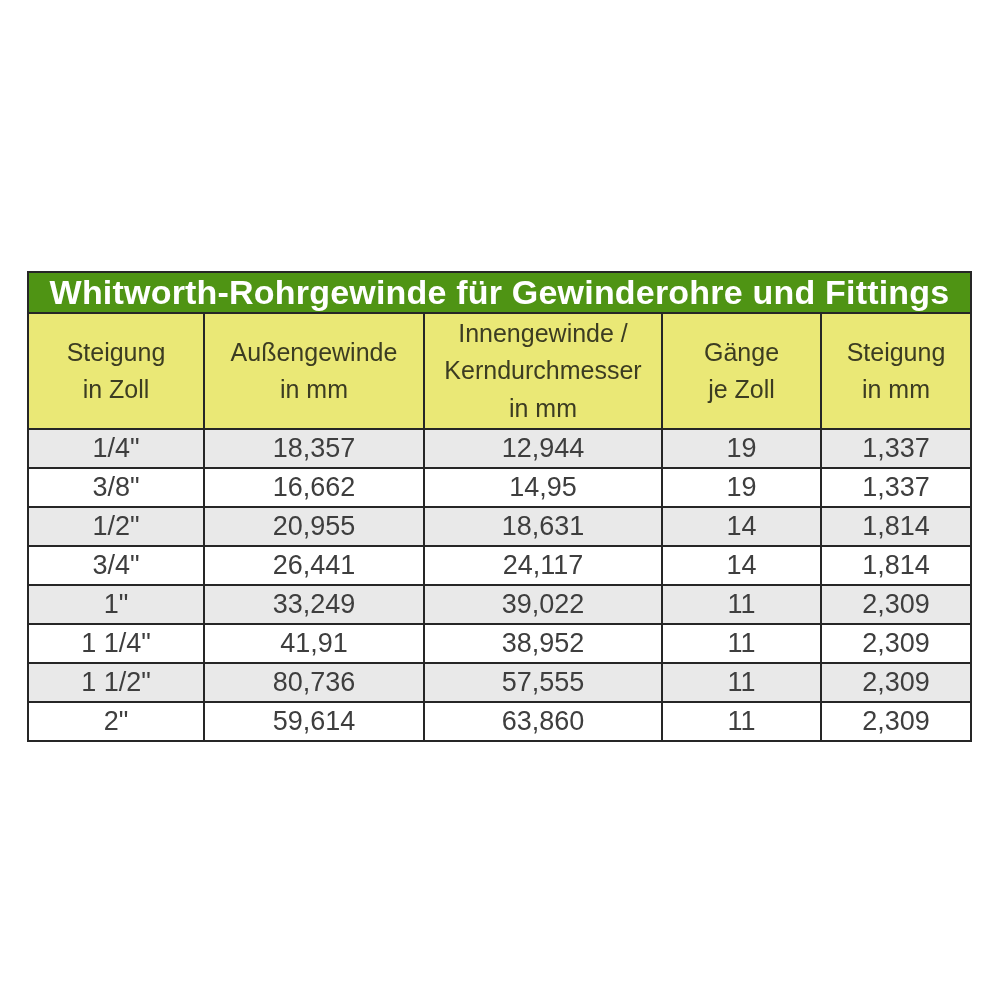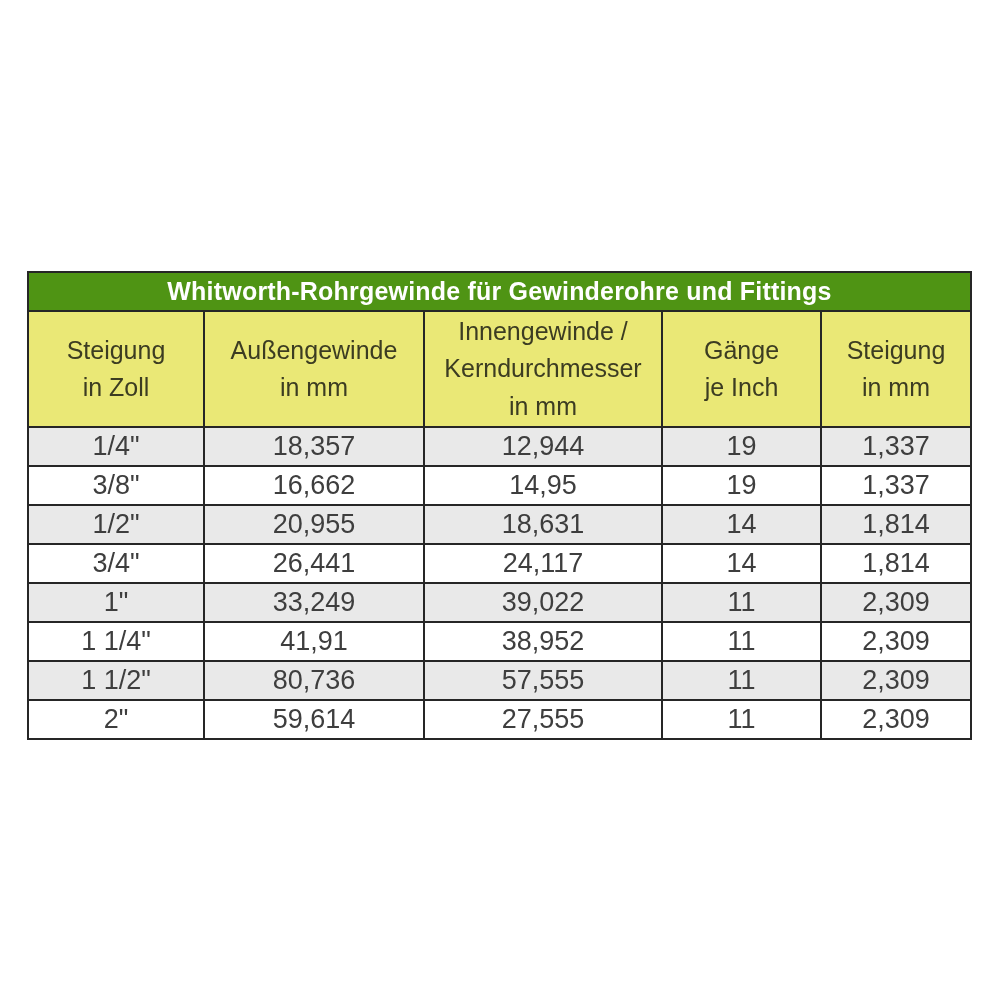--- a/index.html
+++ b/index.html
@@ -26,21 +26,21 @@
       border: 2px solid #262626;
       text-align: center;
       vertical-align: middle;
       padding: 0;
       overflow: hidden;
     }
     .title-cell {
       background: #4f9414;
       color: #ffffff;
       font-weight: bold;
-      font-size: 25px;
+      font-size: 34px;
       height: 37px;
       letter-spacing: 0.2px;
     }
     th.col-header {
       background: #eae876;
       color: #3c3c22;
       font-weight: normal;
       font-size: 25px;
       height: 114px;
       white-space: pre-line;
@@ -75,21 +75,21 @@
       </tr>
       <tr>
         <th class="col-header">Steigung
 in Zoll</th>
         <th class="col-header">Außengewinde
 in mm</th>
         <th class="col-header">Innengewinde /
 Kerndurchmesser
 in mm</th>
         <th class="col-header">Gänge
-je Inch</th>
+je Zoll</th>
         <th class="col-header">Steigung
 in mm</th>
       </tr>
       <tr class="row-alt">
         <td class="data-cell">1/4"</td>
         <td class="data-cell">18,357</td>
         <td class="data-cell">12,944</td>
         <td class="data-cell">19</td>
         <td class="data-cell">1,337</td>
       </tr>
@@ -131,19 +131,19 @@
       <tr class="row-alt">
         <td class="data-cell">1 1/2"</td>
         <td class="data-cell">80,736</td>
         <td class="data-cell">57,555</td>
         <td class="data-cell">11</td>
         <td class="data-cell">2,309</td>
       </tr>
       <tr>
         <td class="data-cell">2"</td>
         <td class="data-cell">59,614</td>
-        <td class="data-cell">27,555</td>
+        <td class="data-cell">63,860</td>
         <td class="data-cell">11</td>
         <td class="data-cell">2,309</td>
       </tr>
     </tbody>
   </table>
 </div>
 
 </body></html>

